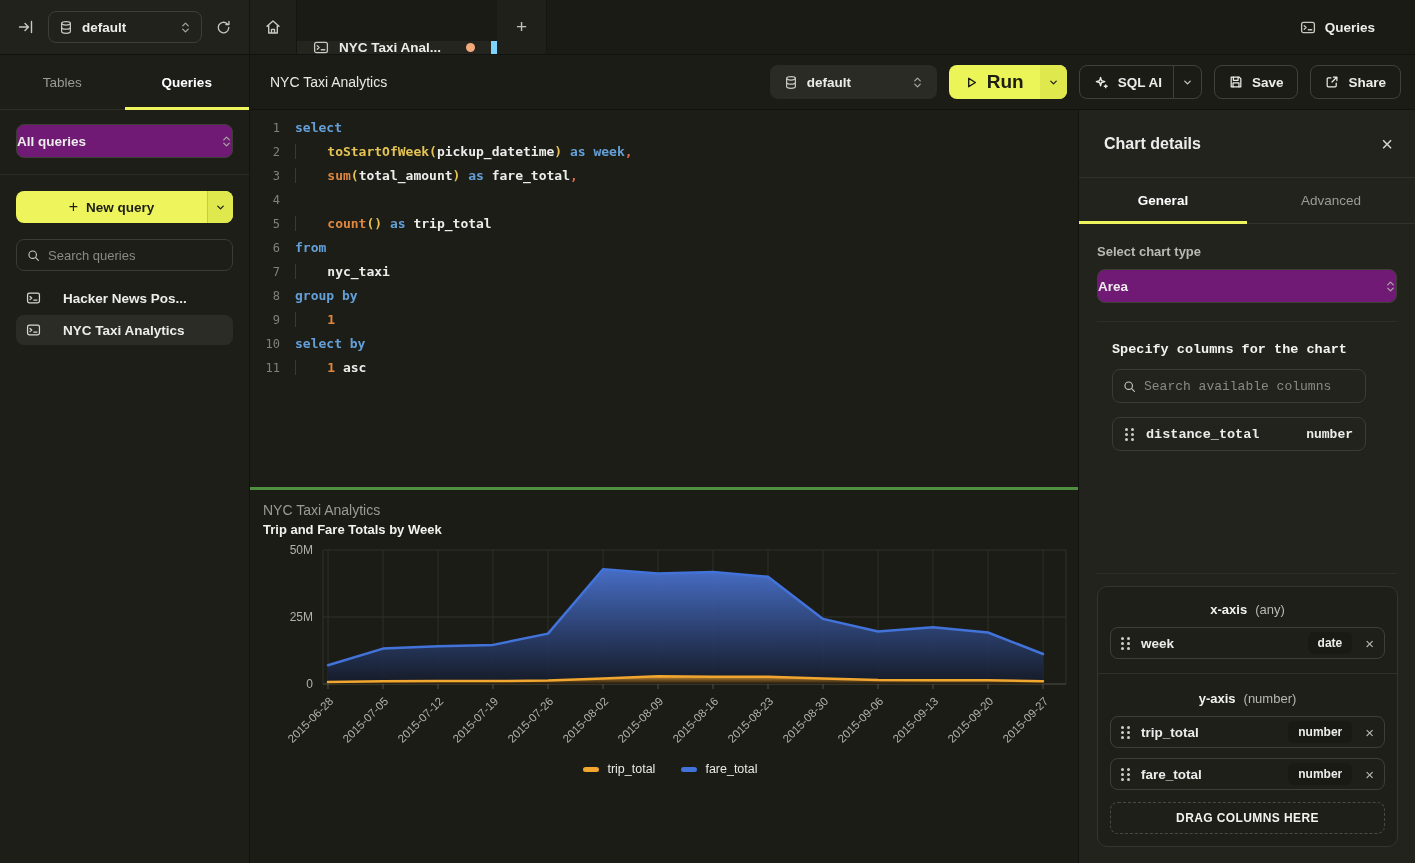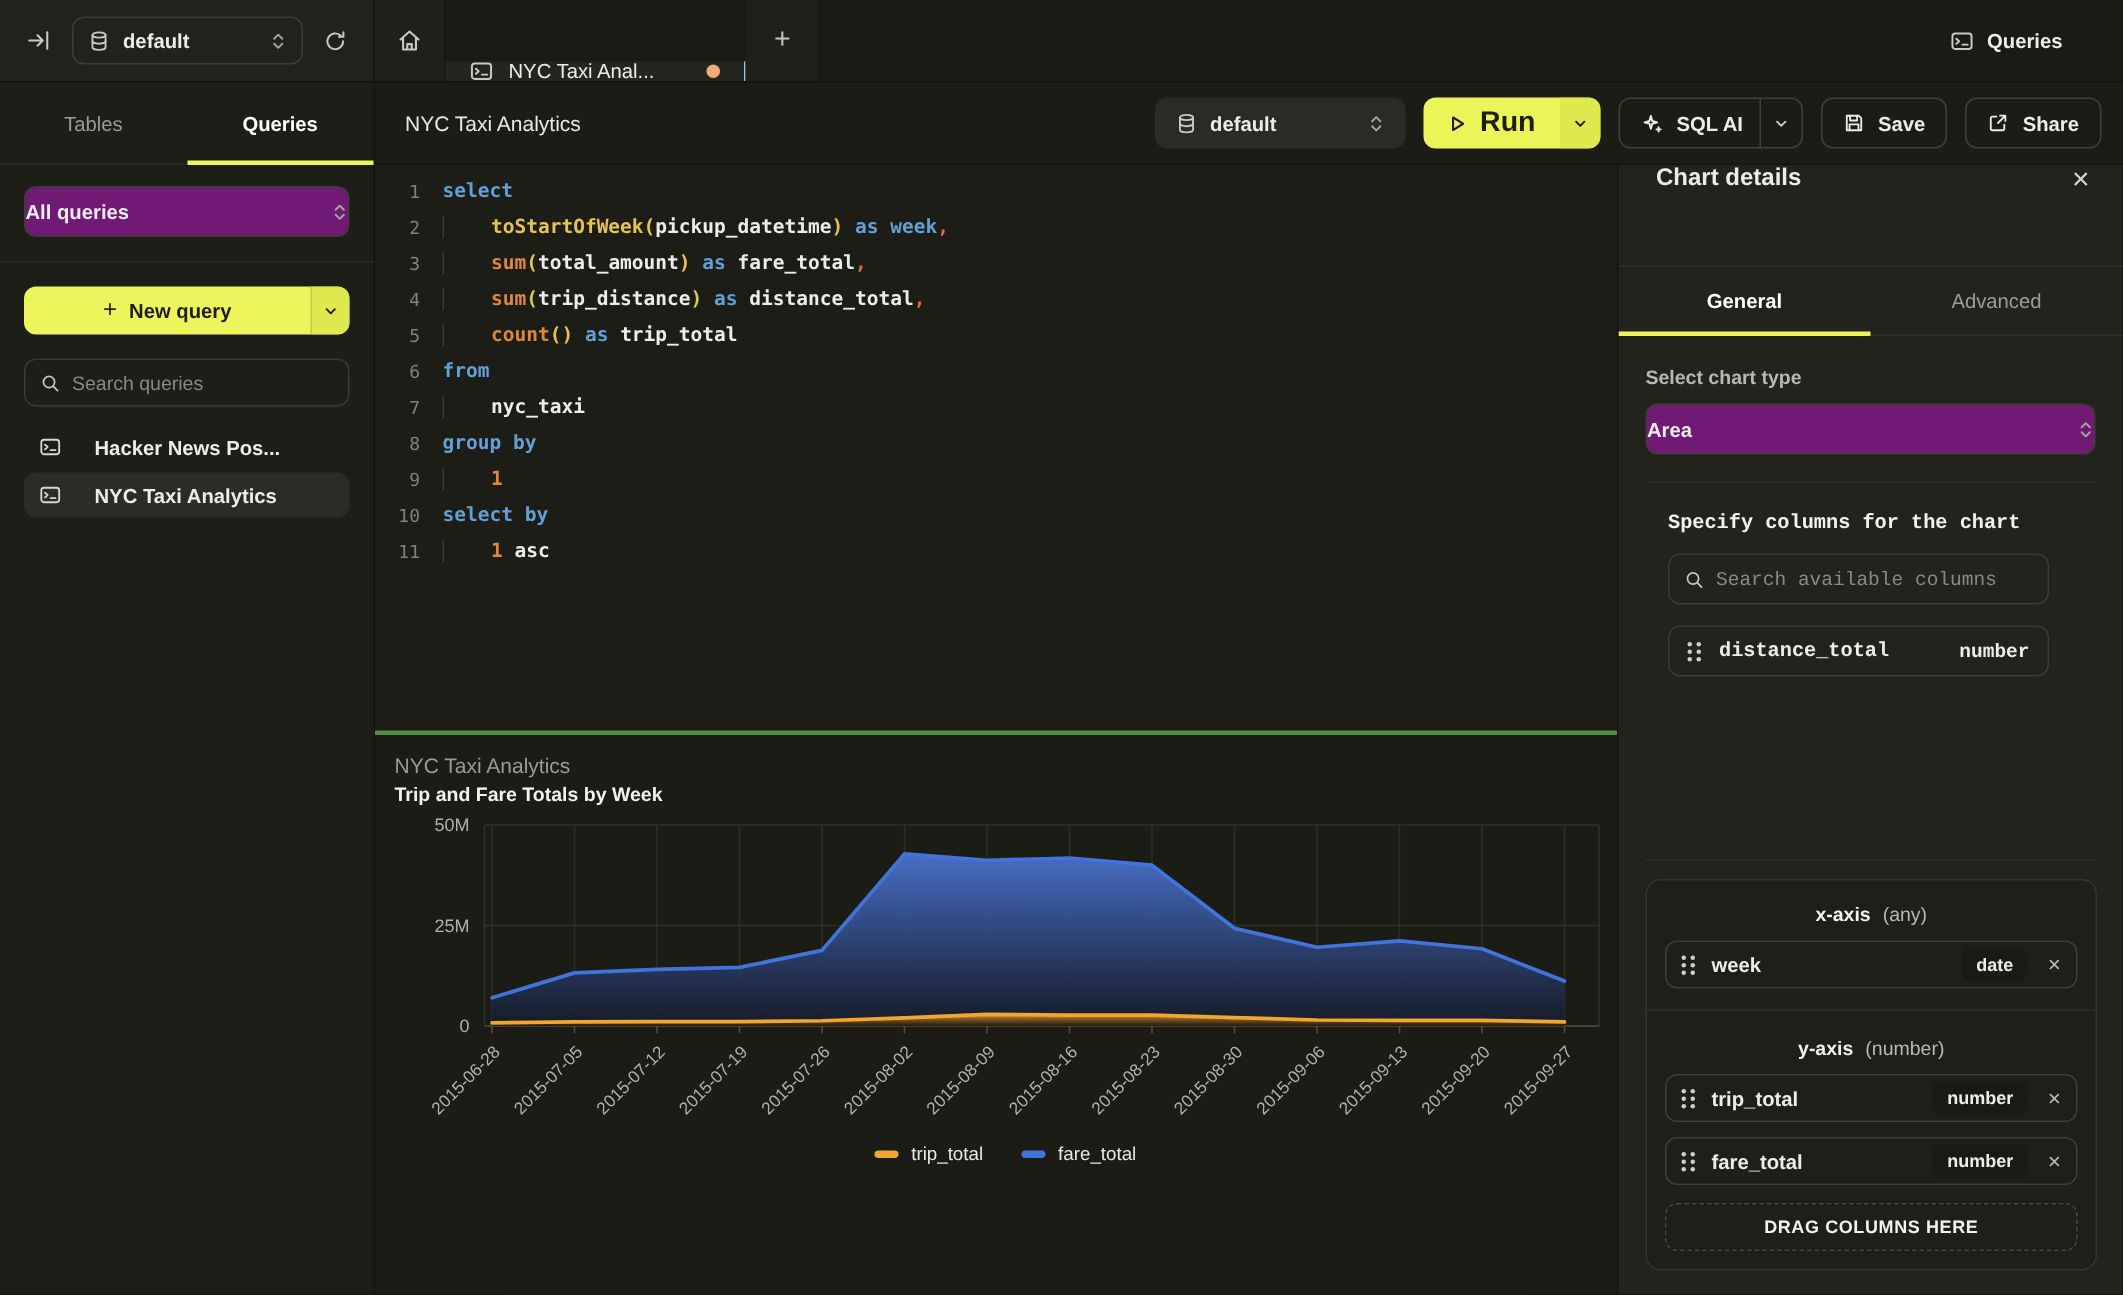--- a/index.html
+++ b/index.html
@@ -10,21 +10,21 @@
   svg.ic { display:block; stroke:currentColor; fill:none; stroke-width:1.4; stroke-linecap:round; stroke-linejoin:round; }
 
   
   .topbar { height:55px; display:flex; flex:none; border-bottom:1px solid #121210; }
   .topbar-left { width:250px; flex:none; background:#22221c; display:flex; align-items:center; gap:14px; padding:0 18px; border-right:1px solid #141411; }
   .icon-btn { color:#c9c9c2; cursor:pointer; display:flex; align-items:center; }
   .pill { display:flex; align-items:center; gap:9px; height:32px; padding:0 10px; border:1px solid #3e3e37; border-radius:8px; color:#ececea; font-size:13.5px; font-weight:600; }
   .pill .grow { flex:1; }
   .tabstrip { flex:1; background:#1b1b16; display:flex; align-items:stretch; }
   .tab-home { width:47px; flex:none; background:#20201b; display:flex; align-items:center; justify-content:center; color:#c9c9c2; border-right:1px solid #151511; cursor:pointer; }
-  .tab { width:200px; flex:none; background:#25251f; display:flex; align-items:center; gap:10px; padding:0 16px; font-size:13.5px; font-weight:400; border-right:1px solid #7dd3fc; cursor:pointer;margin-top:41px; }
+  .tab { width:200px; flex:none; background:#25251f; display:flex; align-items:center; gap:10px; padding:0 16px; font-size:13.5px; font-weight:700; border-right:6px solid #7dd3fc; cursor:pointer;margin-top:41px; }
   .tab .tlabel { flex:1; white-space:nowrap; overflow:hidden; }
   .dot { width:9px; height:9px; border-radius:50%; background:#f2a97c; flex:none; }
   .tab-add { width:50px; flex:none; background:#20201b; display:flex; align-items:center; justify-content:center; color:#c2c2bb; font-size:19px; border-right:1px solid #151511; cursor:pointer; }
   .topbar-right { margin-left:auto; display:flex; align-items:center; gap:9px; padding-right:40px; font-size:13.5px; font-weight:600; color:#ececea; cursor:pointer; }
 
   
   .body-row { flex:1; display:flex; min-height:0; }
 
   
   .sidebar { width:250px; flex:none; background:#1e1e19; border-right:1px solid #121210; display:flex; flex-direction:column; }
@@ -84,21 +84,21 @@
   
   .chart-panel { flex:1; padding:12px 0 0 13px; min-height:0; }
   .chart-title { font-size:14px; color:#9b9b95; }
   .chart-subtitle { font-size:13px; font-weight:700; color:#f2f2ef; margin-top:4px; }
   .legend { display:flex; justify-content:center; gap:26px; margin-top:4px; }
   .legend-item { display:flex; align-items:center; gap:8px; font-size:12.5px; color:#e8e8e4; }
   .swatch { width:16px; height:5px; border-radius:2.5px; }
 
   
   .details { width:337px; flex:none; background:#23231e; border-left:1px solid #121210; display:flex; flex-direction:column; overflow:hidden; }
-  .dp-header { height:68px; flex:none; display:flex; padding:0 22px 0 25px; border-bottom:1px solid #32322c; }
+  .dp-header { height:68px; flex:none; display:flex; align-items:center; padding:0 22px 0 25px; border-bottom:1px solid #32322c; }
   .dp-title { font-size:16px; font-weight:700; flex:1; }
   .dp-close { font-size:20px; color:#d6d6d0; cursor:pointer; line-height:1; }
   .dp-tabs { height:46px; flex:none; display:flex; border-bottom:1px solid #32322c; }
   .dp-tab { flex:1; display:flex; align-items:center; justify-content:center; font-size:13.5px; color:#9c9c95; cursor:pointer; position:relative; }
   .dp-tab.active { color:#fff; font-weight:700; }
   .dp-tab.active::after { content:""; position:absolute; left:0; right:0; bottom:-1px; height:3px; background:#eef55c; }
   .dp-body { flex:1; display:flex; flex-direction:column; min-height:0; padding-top:20px; }
   .dp-label { font-size:13px; color:#b9b9b2; font-weight:600; padding:0 18px; }
   .dp-select { margin:10px 18px 0; }
   .dp-divider { height:1px; background:#2e2e28; margin:18px 18px 0; }
@@ -315,21 +315,20 @@
                 <div class="code-line">
                   <span class="gutter">2</span>
                   <span class="code"><span class="tok-ws">    </span><span class="tok-fn">toStartOfWeek</span><span class="tok-par">(</span><span class="tok-id">pickup_datetime</span><span class="tok-par">)</span><span class="tok-id"> </span><span class="tok-kw">as</span><span class="tok-id"> </span><span class="tok-kw">week</span><span class="tok-com">,</span></span>
                 </div>
                 <div class="code-line">
                   <span class="gutter">3</span>
                   <span class="code"><span class="tok-ws">    </span><span class="tok-fnc">sum</span><span class="tok-par">(</span><span class="tok-id">total_amount</span><span class="tok-par">)</span><span class="tok-id"> </span><span class="tok-kw">as</span><span class="tok-id"> </span><span class="tok-id">fare_total</span><span class="tok-com">,</span></span>
                 </div>
                 <div class="code-line">
                   <span class="gutter">4</span>
-                  <span class="code"><span class="tok-ws">    </span><span class="tok-fnc">sum</span><span class="tok-par">(</span><span class="tok-id">trip_distance</span><span class="tok-par">)</span><span class="tok-id"> </span><span class="tok-kw">as</span><span class="tok-id"> </span><span class="tok-id">distance_total</span><span class="tok-com">,</span></span>
                 </div>
                 <div class="code-line">
                   <span class="gutter">5</span>
                   <span class="code"><span class="tok-ws">    </span><span class="tok-fnc">count</span><span class="tok-par">()</span><span class="tok-id"> </span><span class="tok-kw">as</span><span class="tok-id"> </span><span class="tok-id">trip_total</span></span>
                 </div>
                 <div class="code-line">
                   <span class="gutter">6</span>
                   <span class="code"><span class="tok-kw">from</span></span>
                 </div>
                 <div class="code-line">

